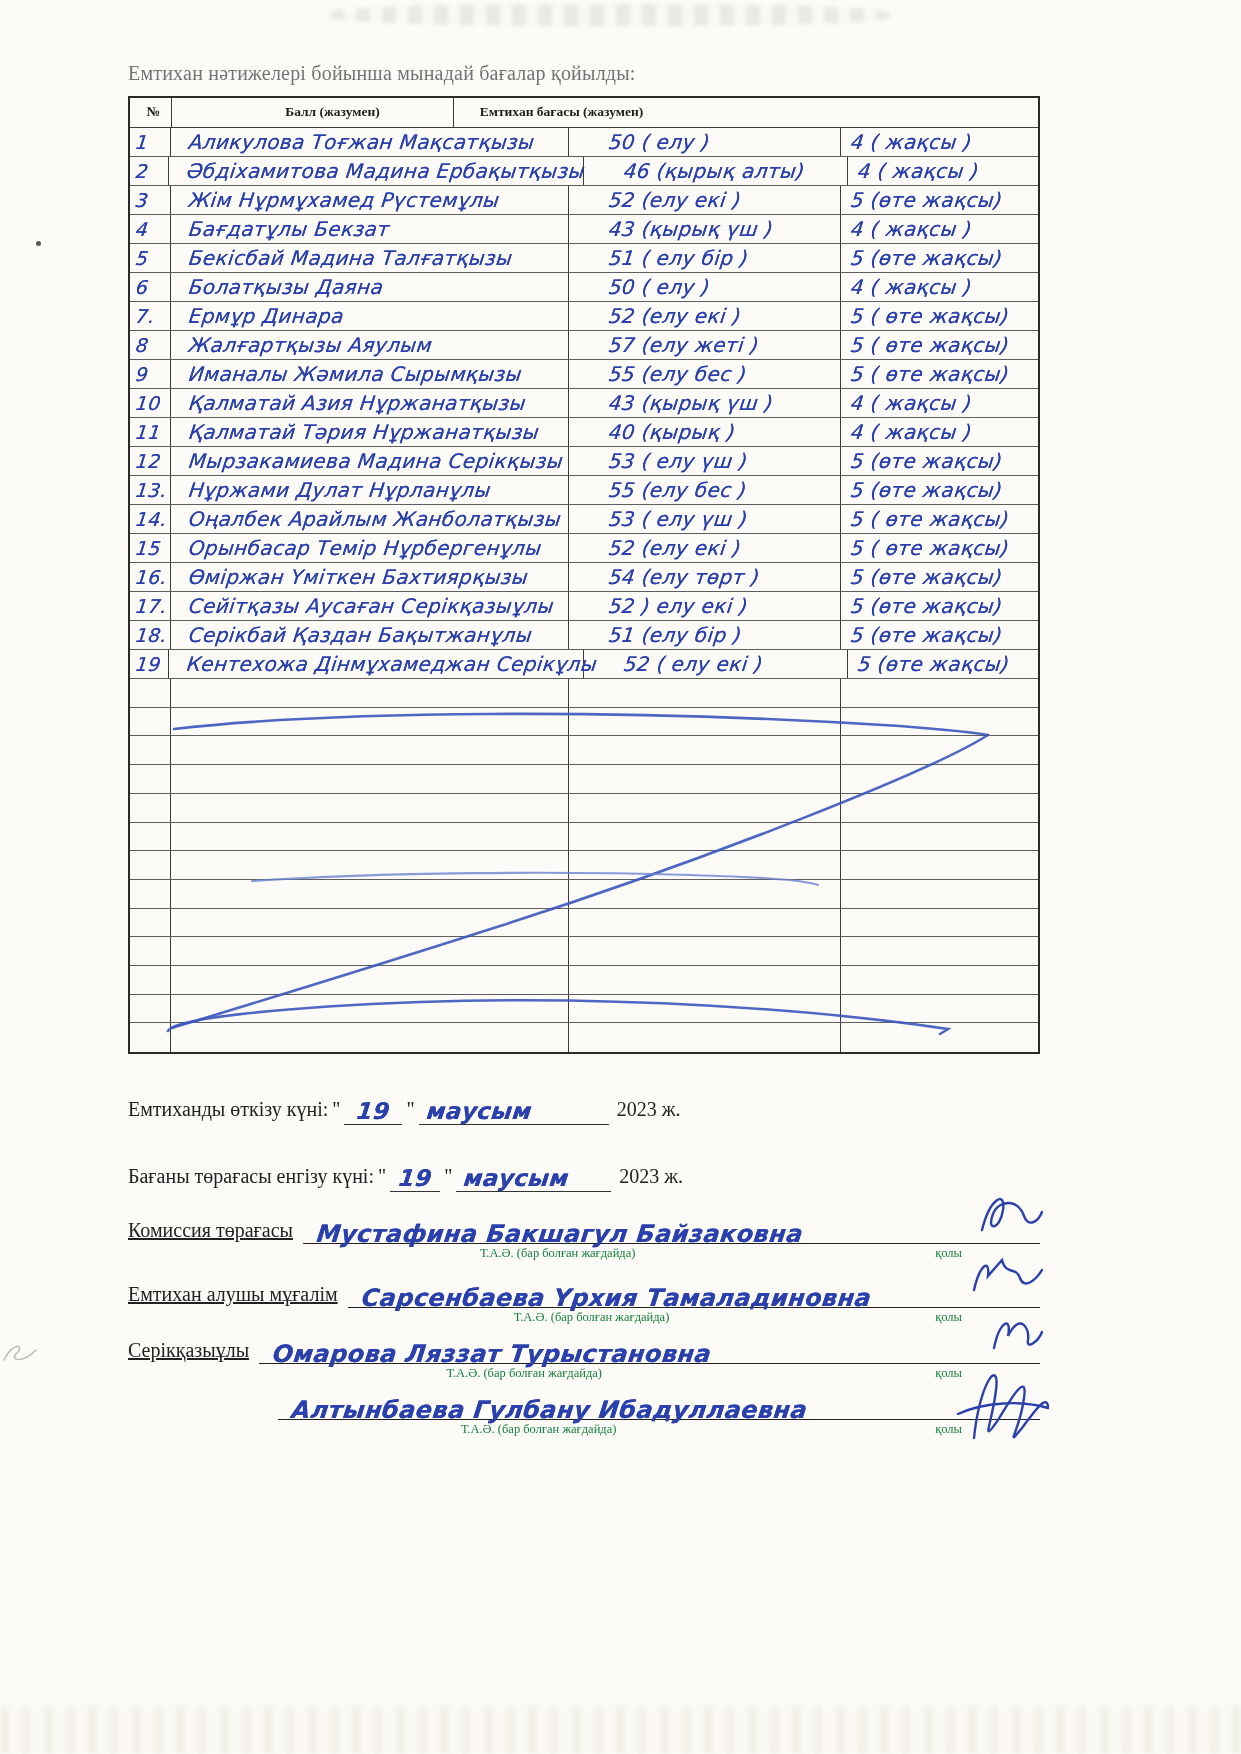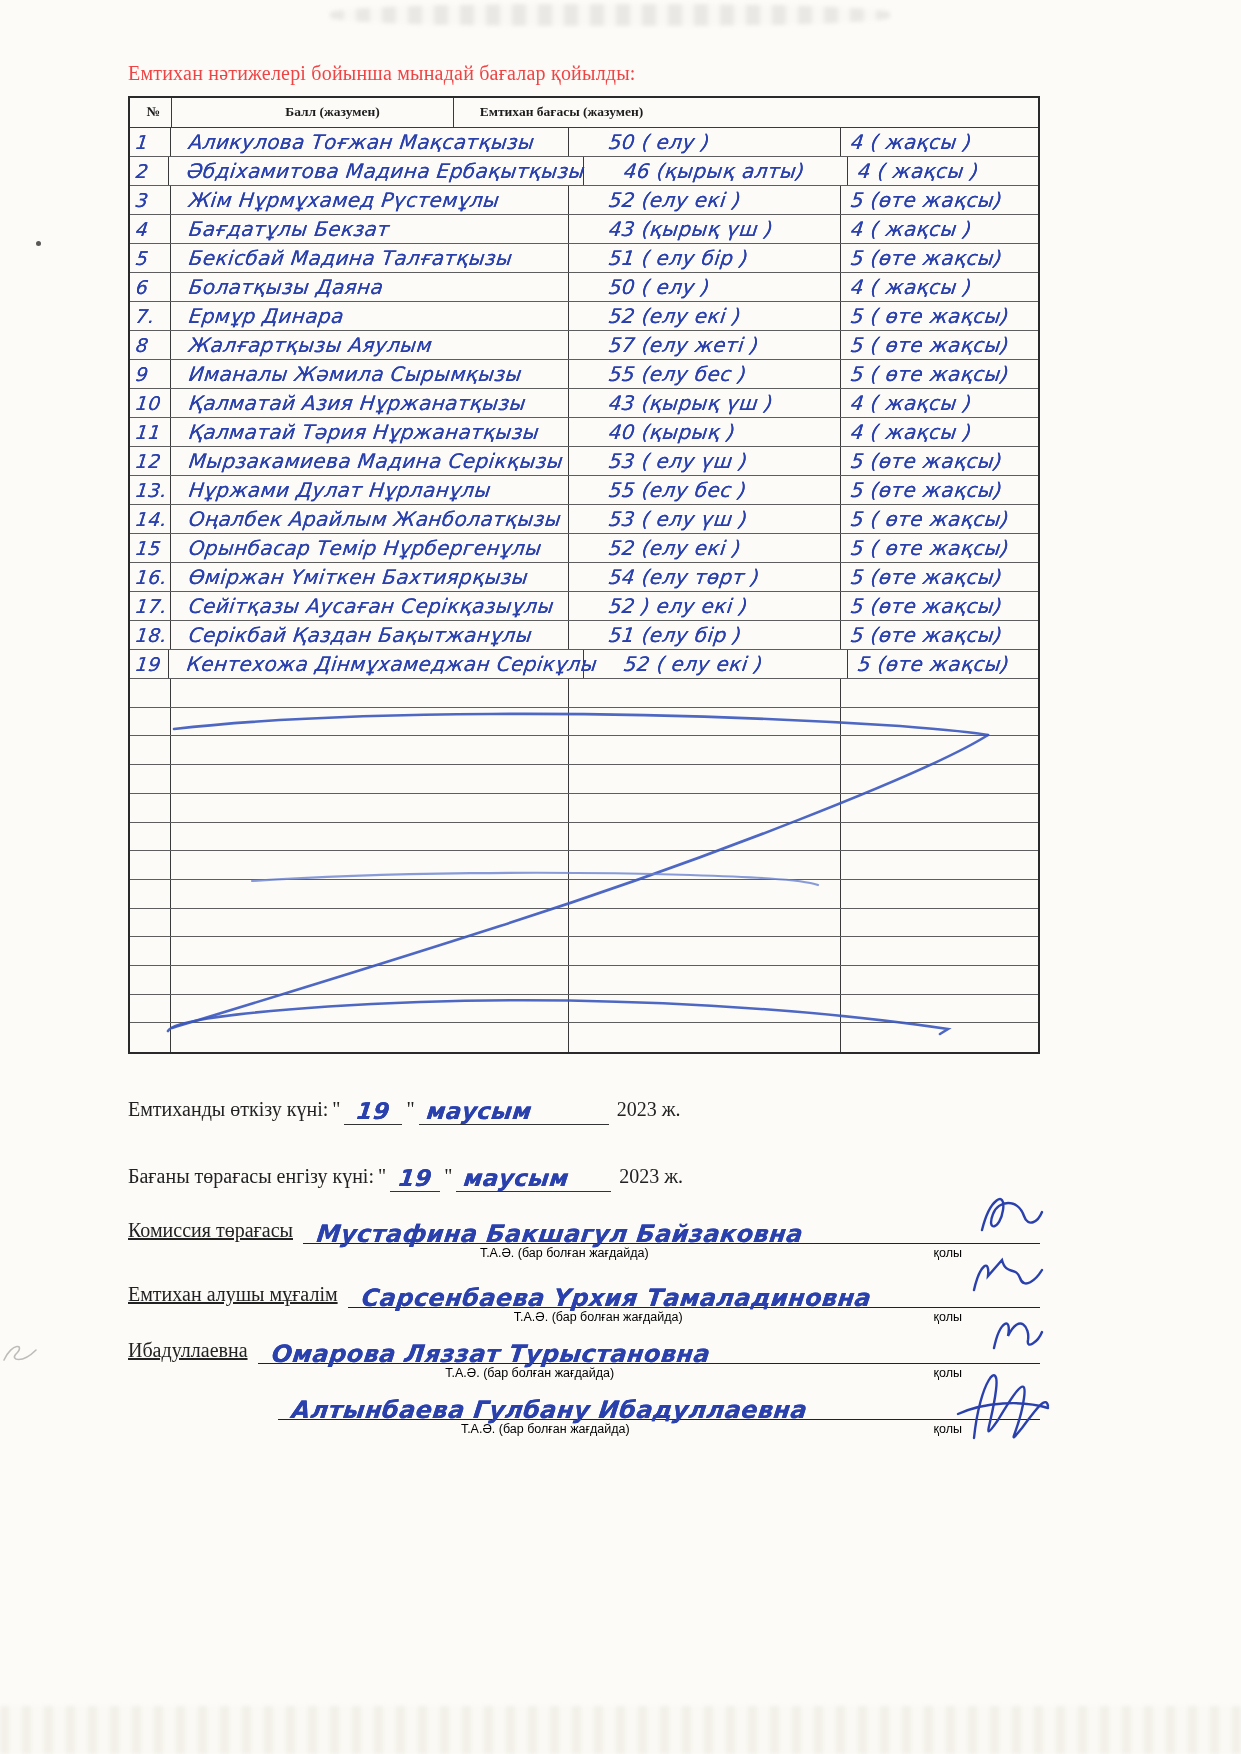--- a/index.html
+++ b/index.html
@@ -24,21 +24,21 @@
     filter:blur(2px);
   }
   .pencil-dot{
     position:absolute; left:36px; top:241px; width:5px; height:5px;
     border-radius:50%; background:#222; opacity:.75;
   }
   .margin-squiggle{ position:absolute; left:2px; top:1336px; opacity:.55; }
 
   .doc-title{
     position:absolute; left:128px; top:62px;
-    font-size:20px; color:#ef4444; letter-spacing:.2px;
+    font-size:20px; color:#737373; letter-spacing:.2px;
   }
 
   
   .etable{
     position:absolute; left:128px; top:96px; width:912px; height:958px;
     border:2px solid #2a2a2a; display:flex; flex-direction:column;
     background:transparent;
   }
   .thead{ display:flex; height:34px; border-bottom:1.2px solid #3a3a3a; }
   .thead .cell{
@@ -90,22 +90,22 @@
     position:absolute; left:128px; width:912px; display:flex; align-items:flex-end;
     font-size:20px; color:#222;
   }
   .sig-label{ white-space:nowrap; padding-bottom:2px;text-decoration:underline; }
   .sig-line{
     flex:1; margin-left:10px; border-bottom:1.6px solid #222;
     position:relative; height:36px;
   }
   .sig-name{ position:absolute; left:14px; bottom:-4px; font-size:24px; font-weight:600; }
   .cap{
-    position:absolute; top:38px; font-size:12.5px; color:#000000;
-    font-family:Liberation Sans, sans-serif; white-space:nowrap;
+    position:absolute; top:38px; font-size:12.5px; color:#15803d;
+    font-family:Liberation Serif, serif; white-space:nowrap;
   }
   .cap-name{ left:24%; }
   .cap-sign{ right:78px; }
   .squiggle{ position:absolute; right:-6px; top:-22px; z-index:4; }
   .squiggle path{ fill:none; stroke:#2a41ad; stroke-width:2.4; stroke-linecap:round; }
 </style>
 </head>
 <body>
 
 <div class="page">
@@ -616,21 +616,21 @@
       <span class="hw sig-name">Сарсенбаева Үрхия Тамаладиновна</span>
       <span class="cap cap-name">Т.А.Ә. (бар болған жағдайда)</span>
       <span class="cap cap-sign">қолы</span>
       <svg class="squiggle" width="76" height="50" viewBox="0 0 76 50">
         <path d="M4 40 C10 14 20 8 18 26 L32 10 C36 26 46 16 50 28 C54 40 66 30 72 20"></path>
       </svg>
     </span>
   </div>
 
   <div class="sig-row" style="top:1328px">
-    <span class="sig-label">Ибадуллаевна</span>
+    <span class="sig-label">Серікқазыұлы</span>
     <span class="sig-line">
       <span class="hw sig-name">Омарова Ляззат Турыстановна</span>
       <span class="cap cap-name">Т.А.Ә. (бар болған жағдайда)</span>
       <span class="cap cap-sign">қолы</span>
       <svg class="squiggle" width="60" height="50" viewBox="0 0 60 50">
         <path d="M8 42 C14 14 26 10 22 30 C34 6 44 22 42 34 C40 44 52 36 56 26"></path>
       </svg>
     </span>
   </div>
 

